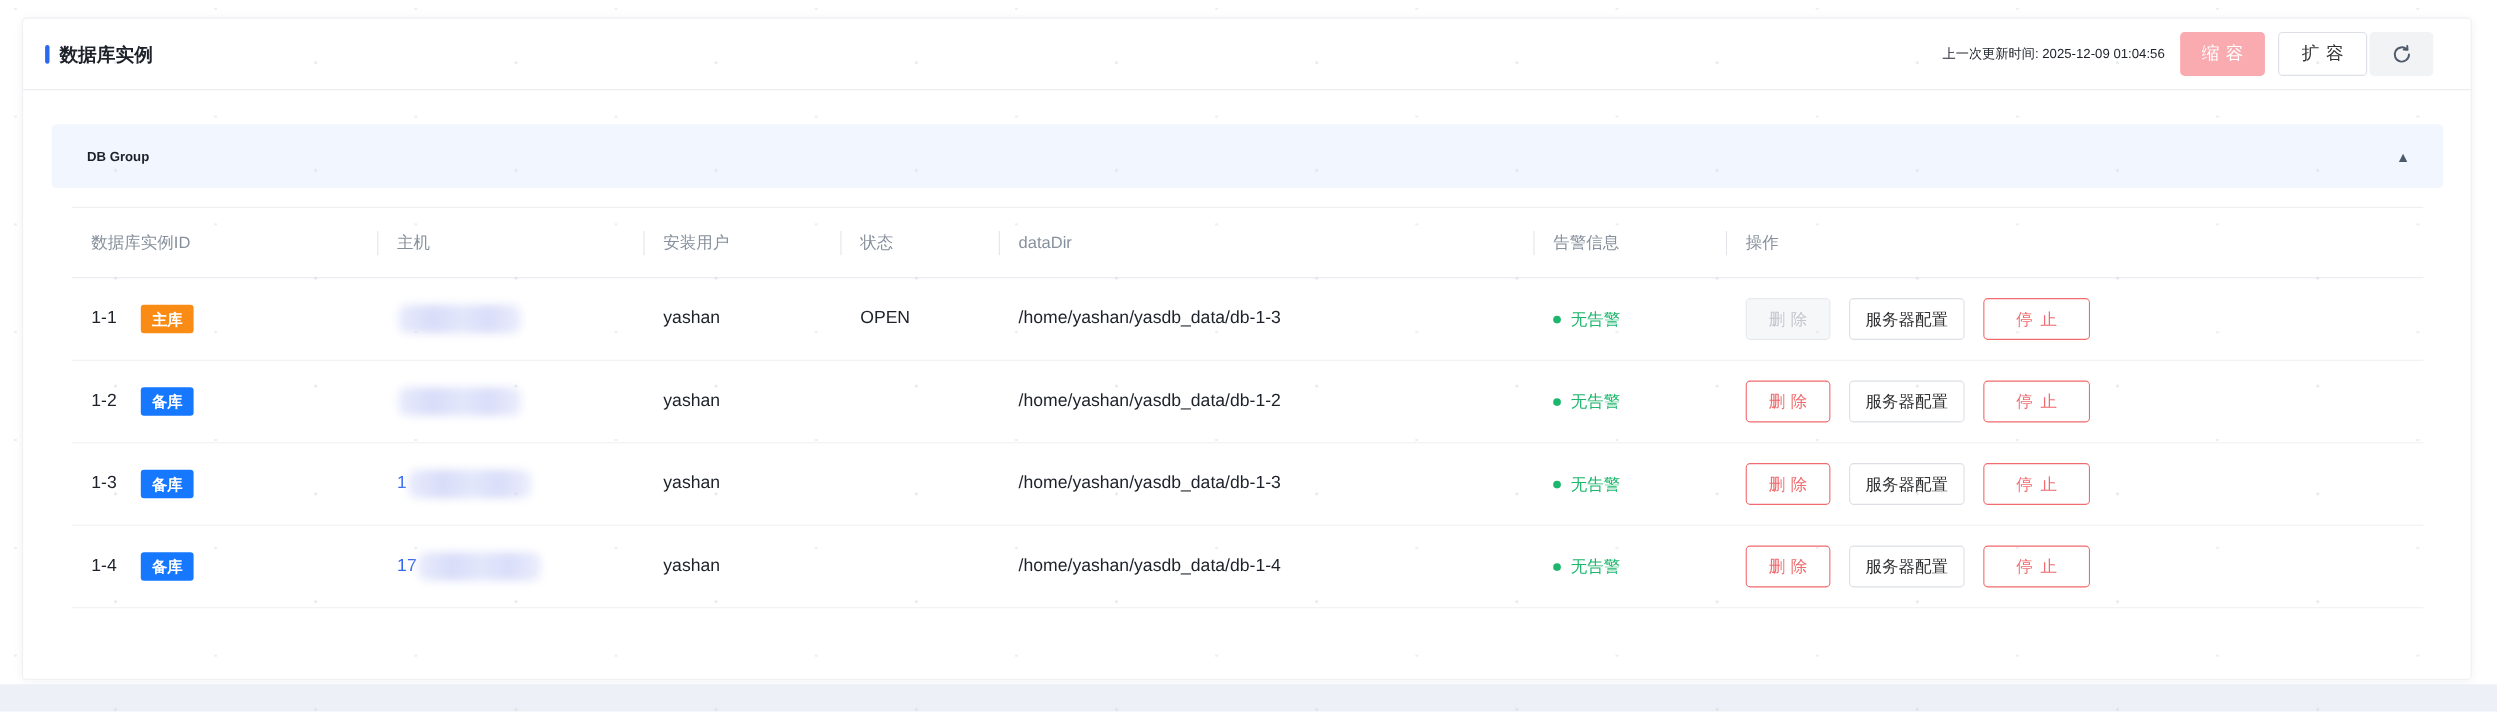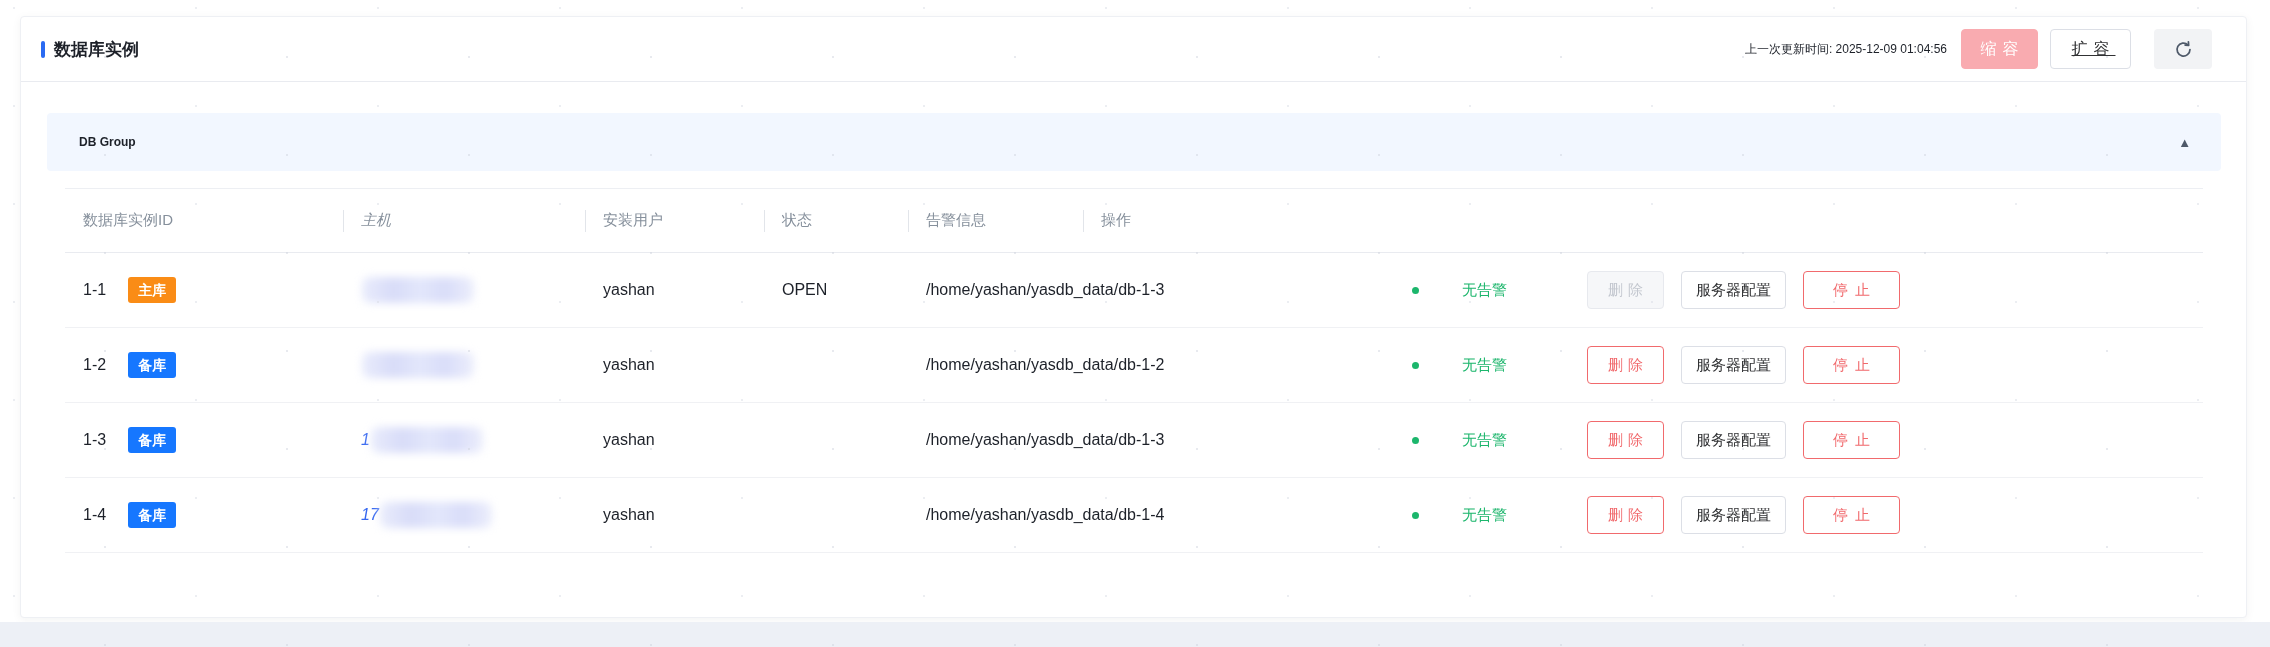--- a/index.html
+++ b/index.html
@@ -38,21 +38,21 @@
   }
   .title-accent { width: 4px; height: 17px; border-radius: 2px; background: #2a6af2; margin-right: 9px; }
   .page-title { font-size: 17px; font-weight: 700; color: #1d2129; }
   .header-right { margin-left: auto; display: flex; align-items: center; }
   .update-time { font-size: 12px; color: #1d2129; margin-right: 14px; white-space: nowrap; }
   .btn { display: inline-flex; align-items: center; justify-content: center;
          height: 40px; border-radius: 4px; font-size: 16px; cursor: pointer;
          background: #fff; border: 1px solid #dcdfe6; color: #303133; }
   .btn-shrink { background: #f9abb0; border-color: #f9abb0; color: #fff;
                 width: 77px; letter-spacing: 6px; text-indent: 6px; cursor: not-allowed; margin-right: 12px; }
-  .btn-expand { width: 81px; letter-spacing: 6px; text-indent: 6px; margin-right: 23px; text-decoration: underline; }
+  .btn-expand { width: 81px; letter-spacing: 6px; text-indent: 6px; margin-right: 2px; }
   .btn-refresh { width: 58px; background: #f2f3f5; border: none; }
   .btn-refresh svg { width: 21px; height: 21px; }
   
   .card-body { padding: 31px 25px 0 26px; }
   .group-bar {
     height: 58px; background: #f2f7ff; border-radius: 4px;
     display: flex; align-items: center; padding: 0 30px 0 32px; cursor: pointer;
   }
   .group-title { font-size: 12px; font-weight: 700; color: #1d2129; }
   .collapse-caret { margin-left: auto; font-size: 13px; color: #4e5969; line-height: 1; }
@@ -60,34 +60,34 @@
   .table-wrap { margin: 17px 18px 0 18px; border-top: 1px solid #edeff3; }
   .tr { display: flex; align-items: center; }
   .thead { height: 64px; color: #86909c; font-size: 15px; border-bottom: 1px solid #e9ebf0; }
   .tbody .tr { height: 75px; border-bottom: 1px solid #f0f1f4; font-size: 16px; }
   .td, .th { padding-left: 18px; display: flex; align-items: center; }
   .th { position: relative; height: 100%; }
   .th + .th::before {
     content: ""; position: absolute; left: 0; top: 50%; transform: translateY(-50%);
     width: 1px; height: 22px; background: #e2e5ea;
   }
-  .c1 { width: 278px; } .c2 { width: 242px; font-style: italic; } .c3 { width: 179px; }
+  .c1 { width: 278px; } .c2 { width: 242px; } .c3 { width: 179px; }
   .c4 { width: 144px; } .c5 { width: 486px; } .c6 { width: 175px; }
   .c7 { flex: 1; }
   .badge { margin-left: 22px; padding: 6px 10px; border-radius: 3px;
            font-size: 14px; color: #fff; line-height: 1; font-weight: bold; }
   .badge-primary { background: #fa8c16; }
   .badge-standby { background: #1677ff; }
   .host-prefix { color: #3567f0; margin-right: 1px; }
   .blur-pill {
     width: 112px; height: 26px; border-radius: 8px;
     background: linear-gradient(90deg, #e9ecfc, #d8dcf8 28%, #e3e7fb 52%, #d9ddf9 74%, #eceefc);
     filter: blur(4px);
   }
-  .alarm { display: flex; align-items: center; color: #1cb66c; font-size: 15px; gap: 34px; }
+  .alarm { display: flex; align-items: center; color: #1cb66c; font-size: 15px; }
   .alarm-dot { width: 7px; height: 7px; border-radius: 50%; background: #1cb66c; margin-right: 9px; }
   .row-btn { display: inline-flex; align-items: center; justify-content: center;
              height: 38px; border-radius: 4px; font-size: 15px; background: #fff;
              border: 1px solid #dcdfe6; color: #303133; cursor: pointer; }
   .row-btn + .row-btn { margin-left: 17px; }
   .btn-danger { border-color: #f16a6d; color: #f16a6d; }
   .btn-del { width: 77px; letter-spacing: 5px; text-indent: 5px; }
   .btn-del.is-disabled { background: #f6f7f9; border-color: #e7e9ee; color: #c3c7cf; cursor: not-allowed; }
   .btn-cfg { padding: 0 14px; }
   .btn-stop { width: 97px; letter-spacing: 7px; text-indent: 7px; }
@@ -122,20 +122,21 @@
       <span class="collapse-caret">▲</span>
     </div>
 
     <div class="table-wrap">
 
       <div class="tr thead">
         <div class="th c1">数据库实例ID</div>
         <div class="th c2">主机</div>
         <div class="th c3">安装用户</div>
         <div class="th c4">状态</div>
+        <div class="th c5">dataDir</div>
         <div class="th c6">告警信息</div>
         <div class="th c7">操作</div>
       </div>
 
       <div class="tbody">
 
         <div class="tr">
           <div class="td c1">
             <span>1-1</span>
             <span class="badge badge-primary">主库</span>

